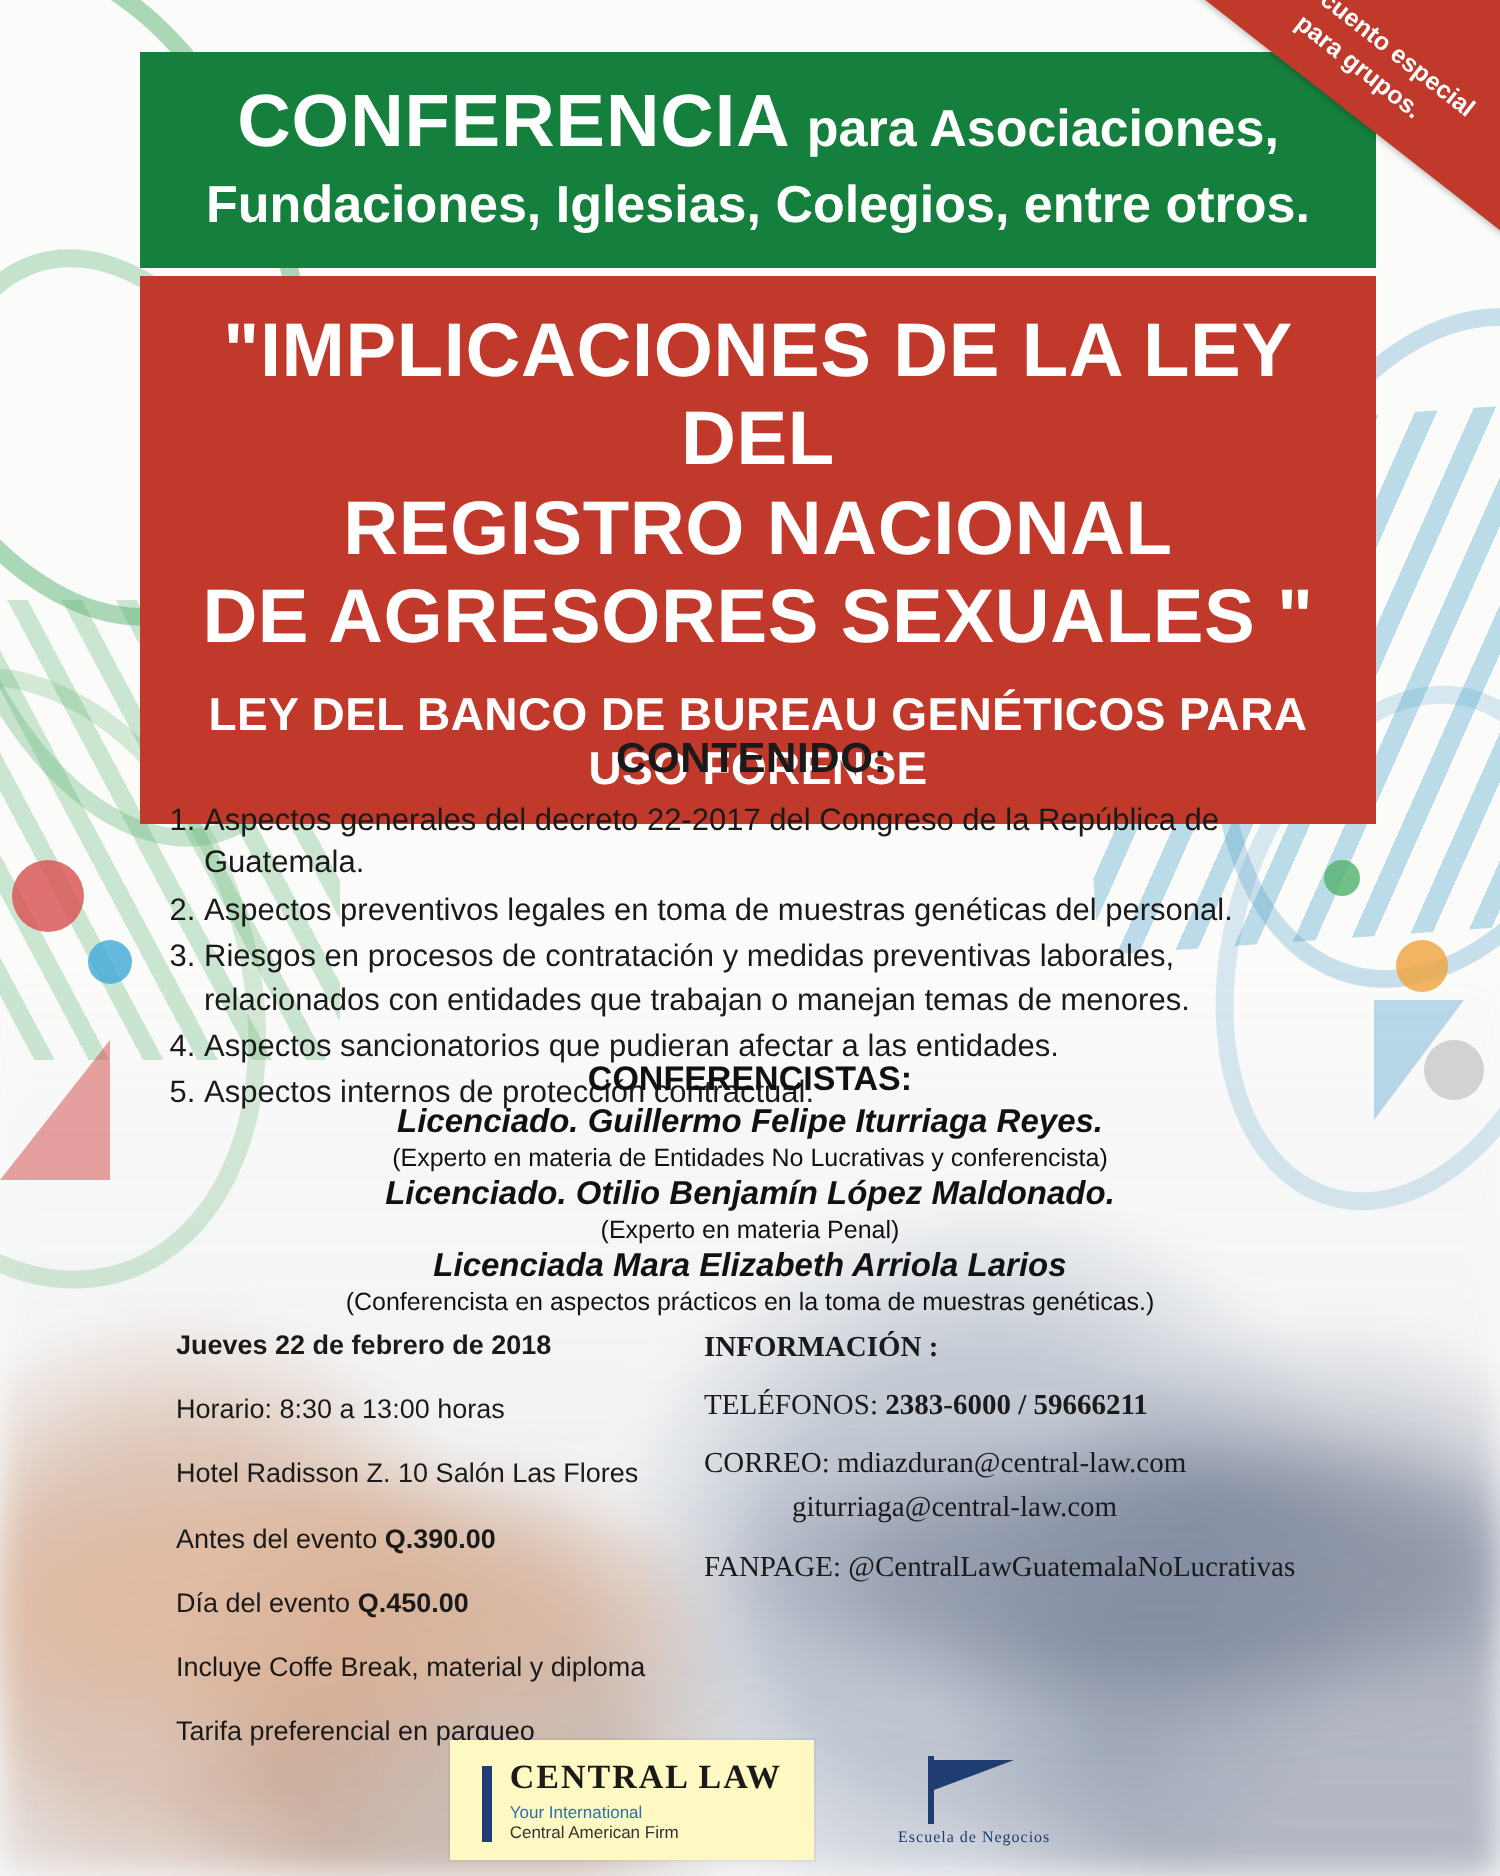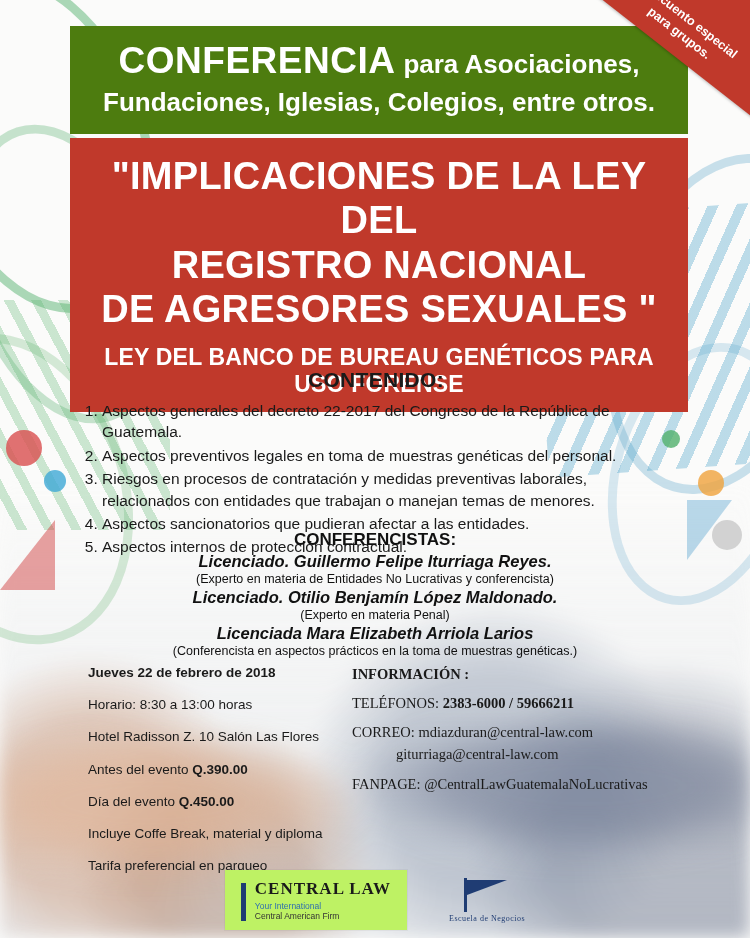--- a/index.html
+++ b/index.html
@@ -130,21 +130,21 @@
     box-shadow: 0 1px 3px rgba(0,0,0,.25);
     z-index: 40;
   }
 
   
   .header-band {
     position: absolute;
     left: 70px;
     top: 26px;
     width: 618px;
-    background: #4d7c0f;
+    background: #15803d;
     color: #ffffff;
     padding: 14px 18px 16px;
     box-sizing: border-box;
     z-index: 20;
   }
   .header-line1 {
     text-align: center;
     white-space: nowrap;
   }
   .header-line1 .big {
@@ -295,21 +295,21 @@
     left: 0;
     bottom: 8px;
     width: 750px;
     display: flex;
     justify-content: center;
     align-items: center;
     gap: 42px;
     z-index: 20;
   }
   .logo-central {
-    background: #bef264;
+    background: #fef9c3;
     padding: 9px 16px;
     display: flex;
     align-items: flex-end;
     gap: 9px;
     box-shadow: 0 0 0 1px rgba(0,0,0,.04);
   }
   .logo-central .bar {
     width: 5px;
     height: 38px;
     background: #1f3c73;

